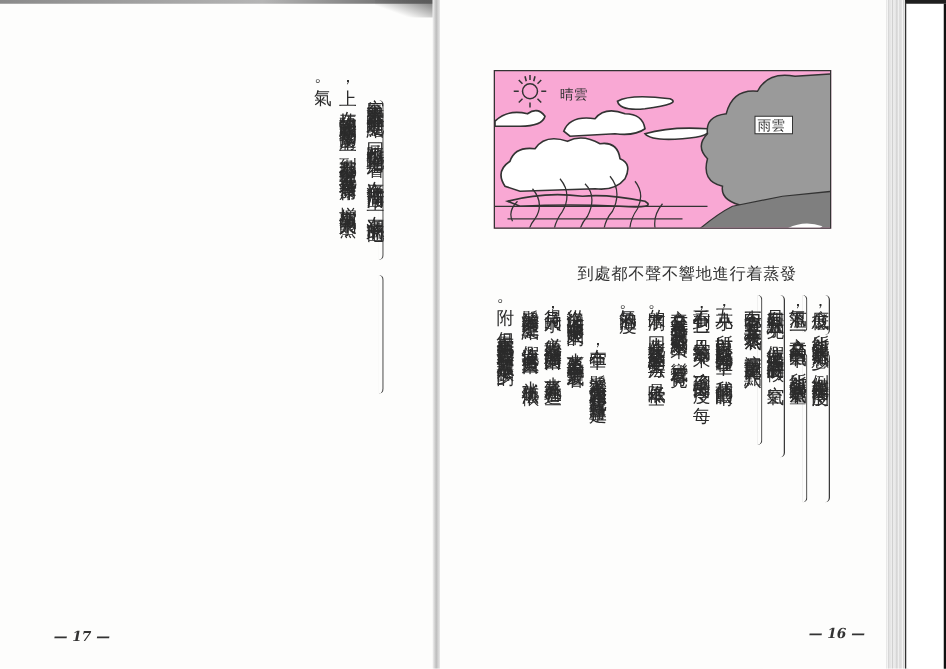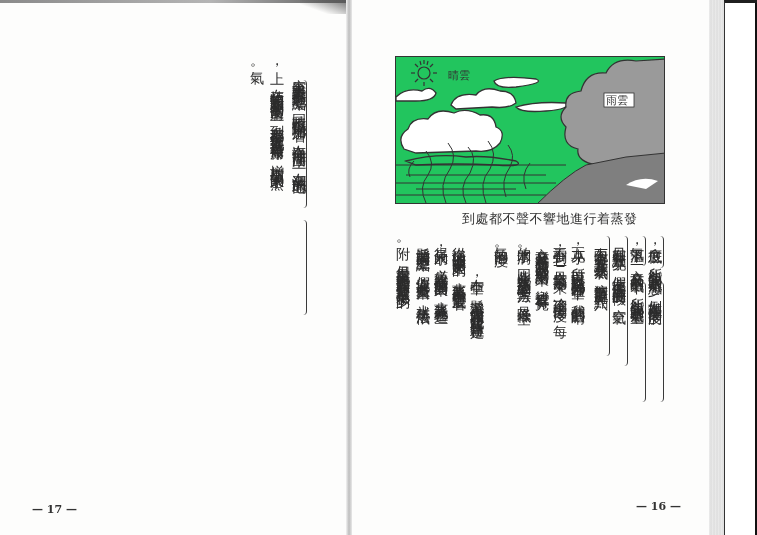--- a/index.html
+++ b/index.html
@@ -13,24 +13,24 @@
   .right-edge { position: absolute; left: 709px; top: 0; width: 18px; height: 535px;
     background: repeating-linear-gradient(90deg, #d8d8d8 0px, #f2f2f2 1px, #c8c8c8 2px, #efefef 3px); opacity: 0.85; }
   .right-frame { position: absolute; left: 724px; top: 0; width: 33px; height: 535px; border-left: 1px solid #333; border-top: 3px solid #1f1f1f; background: #fff; }
   .right-frame::after { content: ""; position: absolute; right: 0; top: 0; width: 2px; height: 535px; background: #111; }
 
   
   .col { position: absolute; writing-mode: vertical-rl; text-orientation: upright;
     font-size: 14.2px; line-height: 1; letter-spacing: 1.6px; color: #2b2b2b; white-space: nowrap; }
   .bracket { position: absolute; width: 4px; border-right: 1.2px solid #3a3a3a; border-radius: 0 4px 4px 0; }
 
-  .page-number { position: absolute; font-family: "DejaVu Serif", serif; font-weight: bold; font-size: 11px; color: #333; letter-spacing: 0; }
+  .page-number { position: absolute; font-family: "DejaVu Serif", serif; font-style: italic; font-weight: bold; font-size: 11px; color: #333; letter-spacing: 0; margin-left: 11px; }
 
   
-  .figure { position: absolute; left: 395px; top: 56px; width: 270px; height: 148px; border: 1.5px solid #333; background: #22c55e; overflow: hidden; }
+  .figure { position: absolute; left: 395px; top: 56px; width: 270px; height: 127px; border: 1.5px solid #333; background: #f9a8d4; overflow: hidden; }
   .figure svg { position: absolute; left: 0; top: 0; }
   .caption { position: absolute; left: 462px; top: 210px; font-size: 13px; letter-spacing: 0.5px; color: #333; white-space: nowrap; }
 </style>
 </head>
 <body>
 
 <div class="spread">
   <div class="top-shadow"></div>
   <div class="top-shadow-corner"></div>
   <div class="gutter"></div>

